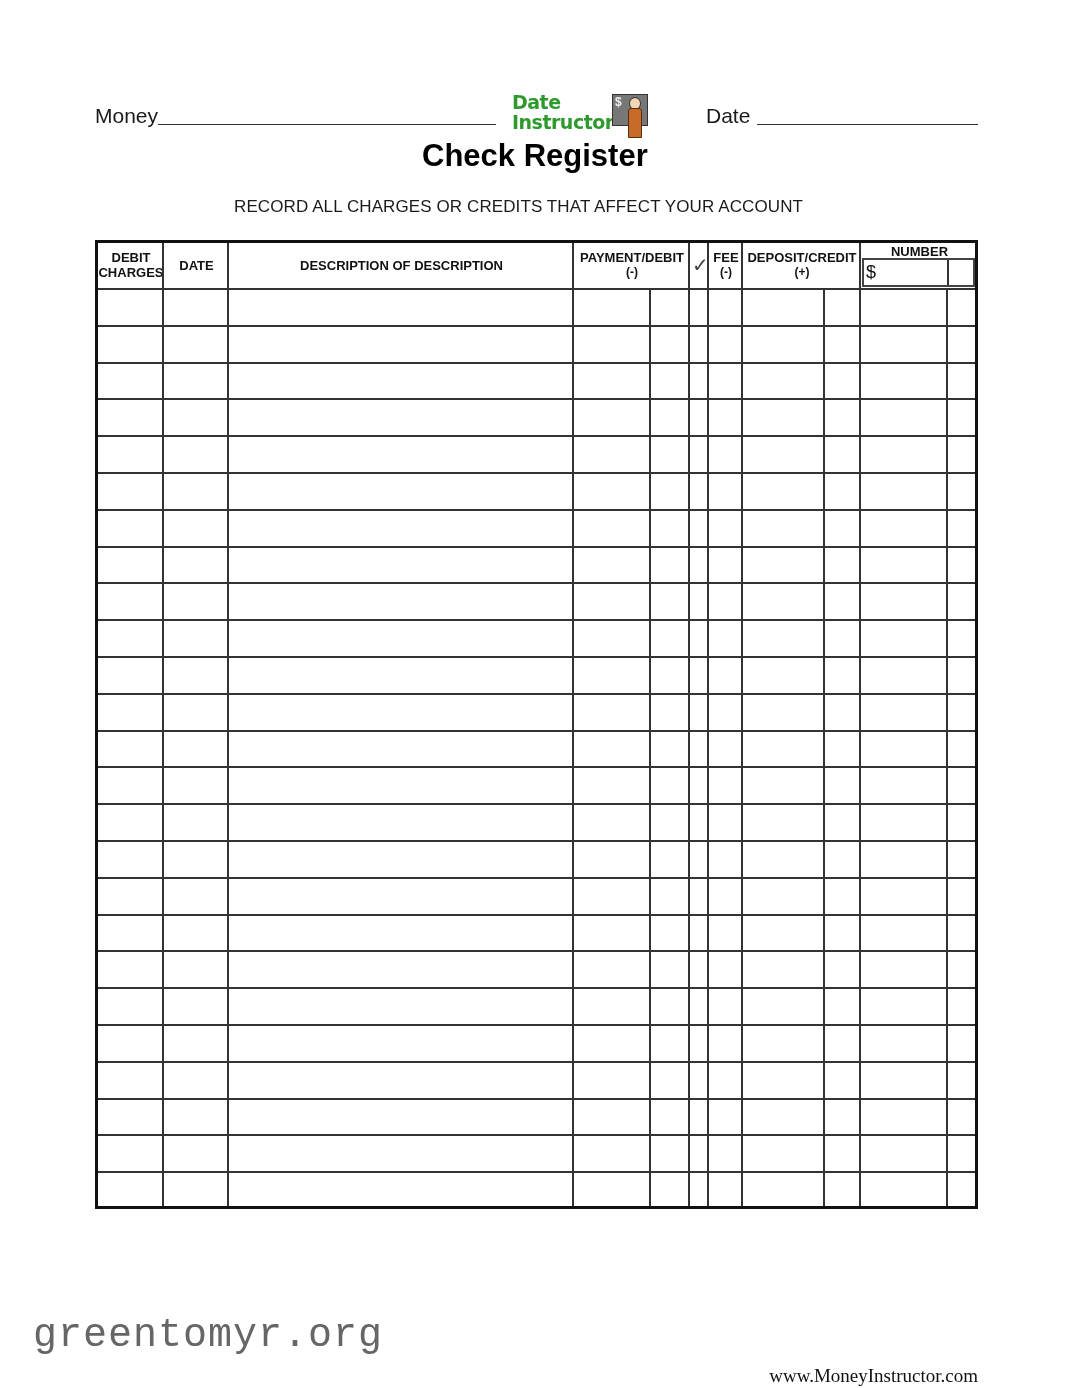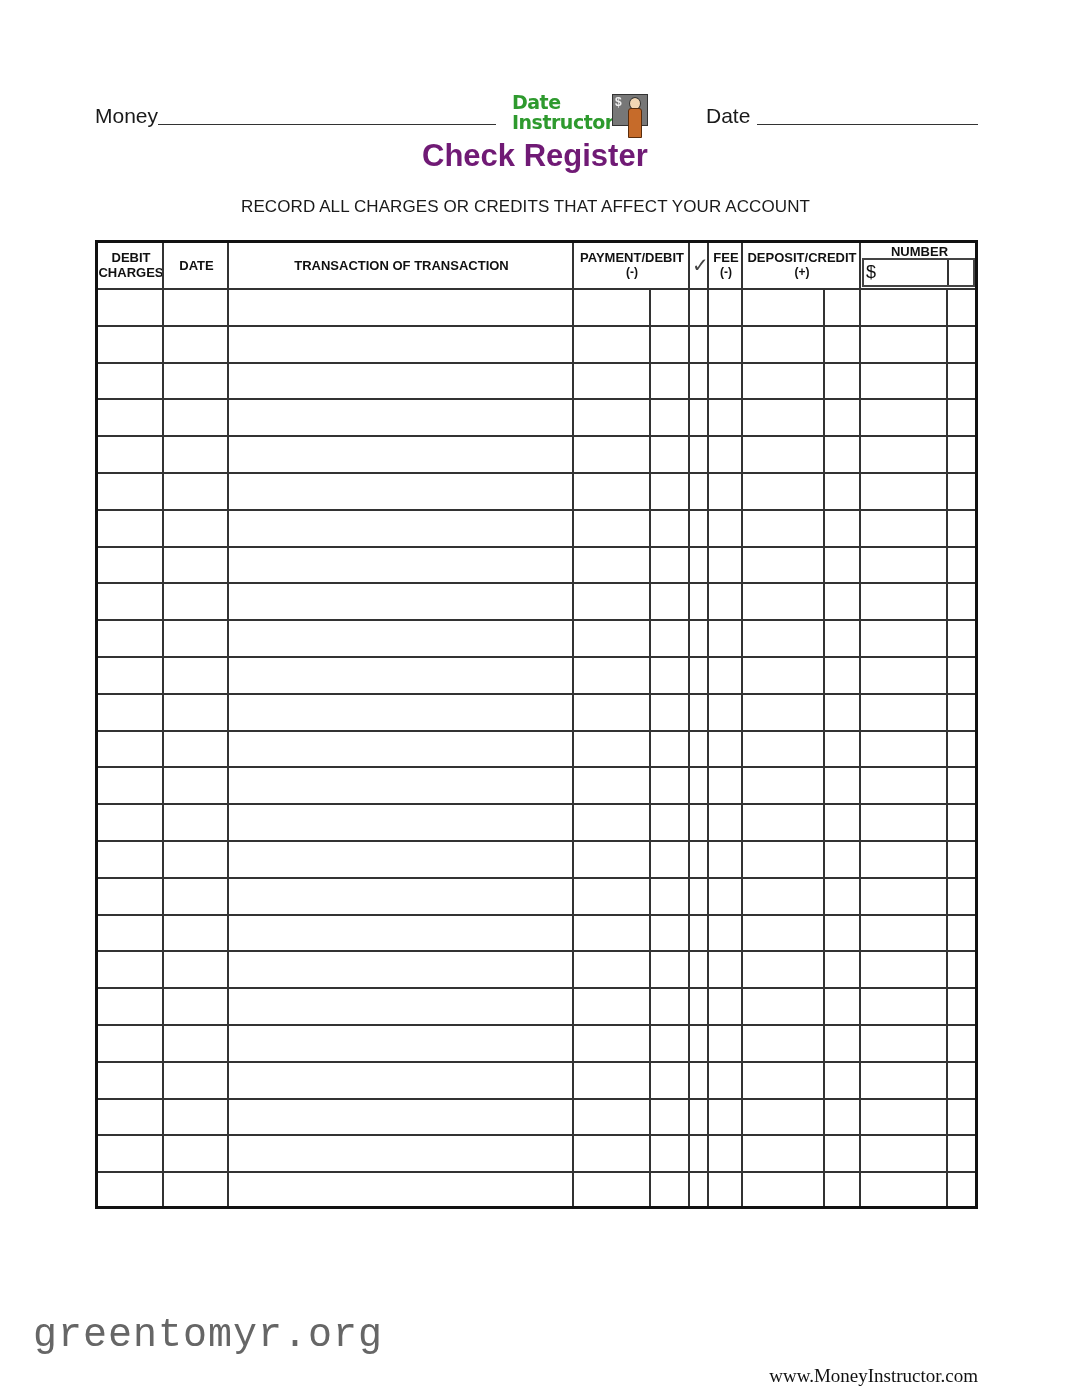--- a/index.html
+++ b/index.html
@@ -1,20 +1,20 @@
 <!DOCTYPE html>
 <html><head>
   <meta charset="utf-8">
   <style>
     html, body { margin: 0; padding: 0; background: #ffffff; }
     body { width: 1073px; height: 1388px; position: relative; overflow: hidden; font-family: "Liberation Sans", sans-serif; color: #111; }
     .abs { position: absolute; }
     .field-label { font-size: 21px; color: #1a1a1a; }
     .blank-line { border-bottom: 1.5px solid #333; height: 0; }
-    .title { font-size: 31px; font-weight: bold; color: #701a75; white-space: nowrap; }
+    .title { font-size: 31px; font-weight: bold; color: #000000; white-space: nowrap; }
     .subtitle { font-size: 17px; color: #1a1a1a; white-space: nowrap; letter-spacing: 0.1px; }
 
     
     .logo { left: 512px; top: 92px; width: 140px; height: 46px; }
     .logo-text { font-family: "DejaVu Sans", sans-serif; font-weight: bold; color: #2e9a2e; line-height: 20px; font-size: 19px; letter-spacing: -0.5px; }
     .logo-board { position: absolute; left: 100px; top: 2px; width: 34px; height: 30px; background: #777; border: 1px solid #333; }
     .logo-person { position: absolute; left: 116px; top: 16px; width: 12px; height: 28px; background: #c66b2a; border: 1px solid #5a2d0c; border-radius: 3px 3px 0 0; }
     .logo-head { position: absolute; left: 117px; top: 5px; width: 10px; height: 11px; background: #f3d7b4; border: 1px solid #333; border-radius: 50%; }
     .logo-dollar { position: absolute; left: 103px; top: 3px; font-size: 12px; color: #eee; font-weight: bold; }
 
@@ -44,30 +44,30 @@
   <div class="logo-board"></div>
   <span class="logo-dollar">$</span>
   <div class="logo-head"></div>
   <div class="logo-person"></div>
 </div>
 
 <div class="abs field-label" style="left:706px; top:104px;">Date</div>
 <div class="abs blank-line" style="left:757px; top:124px; width:221px;"></div>
 
 <div class="abs title" style="left:422px; top:138px;">Check Register</div>
-<div class="abs subtitle" style="left:241px; top:197px;">RECORD ALL CHARGES OR CREDITS THAT AFFECT YOUR ACCOUNT</div>
+<div class="abs subtitle" style="left:234px; top:197px;">RECORD ALL CHARGES OR CREDITS THAT AFFECT YOUR ACCOUNT</div>
 
 <div class="abs table" id="register">
 
   <div class="hdr" style="left:0; width:66px; top:7px;">
     <div>DEBIT</div>
     <div>CHARGES</div>
   </div>
   <div class="hdr" style="left:66px; width:65px; top:15px;">DATE</div>
-  <div class="hdr" style="left:131px; width:345px; top:15px;">TRANSACTION OF TRANSACTION</div>
+  <div class="hdr" style="left:131px; width:345px; top:15px;">DESCRIPTION OF DESCRIPTION</div>
   <div class="hdr" style="left:476px; width:116px; top:7px;">
     <div>PAYMENT/DEBIT</div>
     <div class="hdr-sub">(-)</div>
   </div>
   <div class="check-glyph" style="left:594px; top:10px;">✓</div>
   <div class="hdr" style="left:611px; width:34px; top:7px;">
     <div>FEE</div>
     <div class="hdr-sub">(-)</div>
   </div>
   <div class="hdr" style="left:645px; width:118px; top:7px;">

